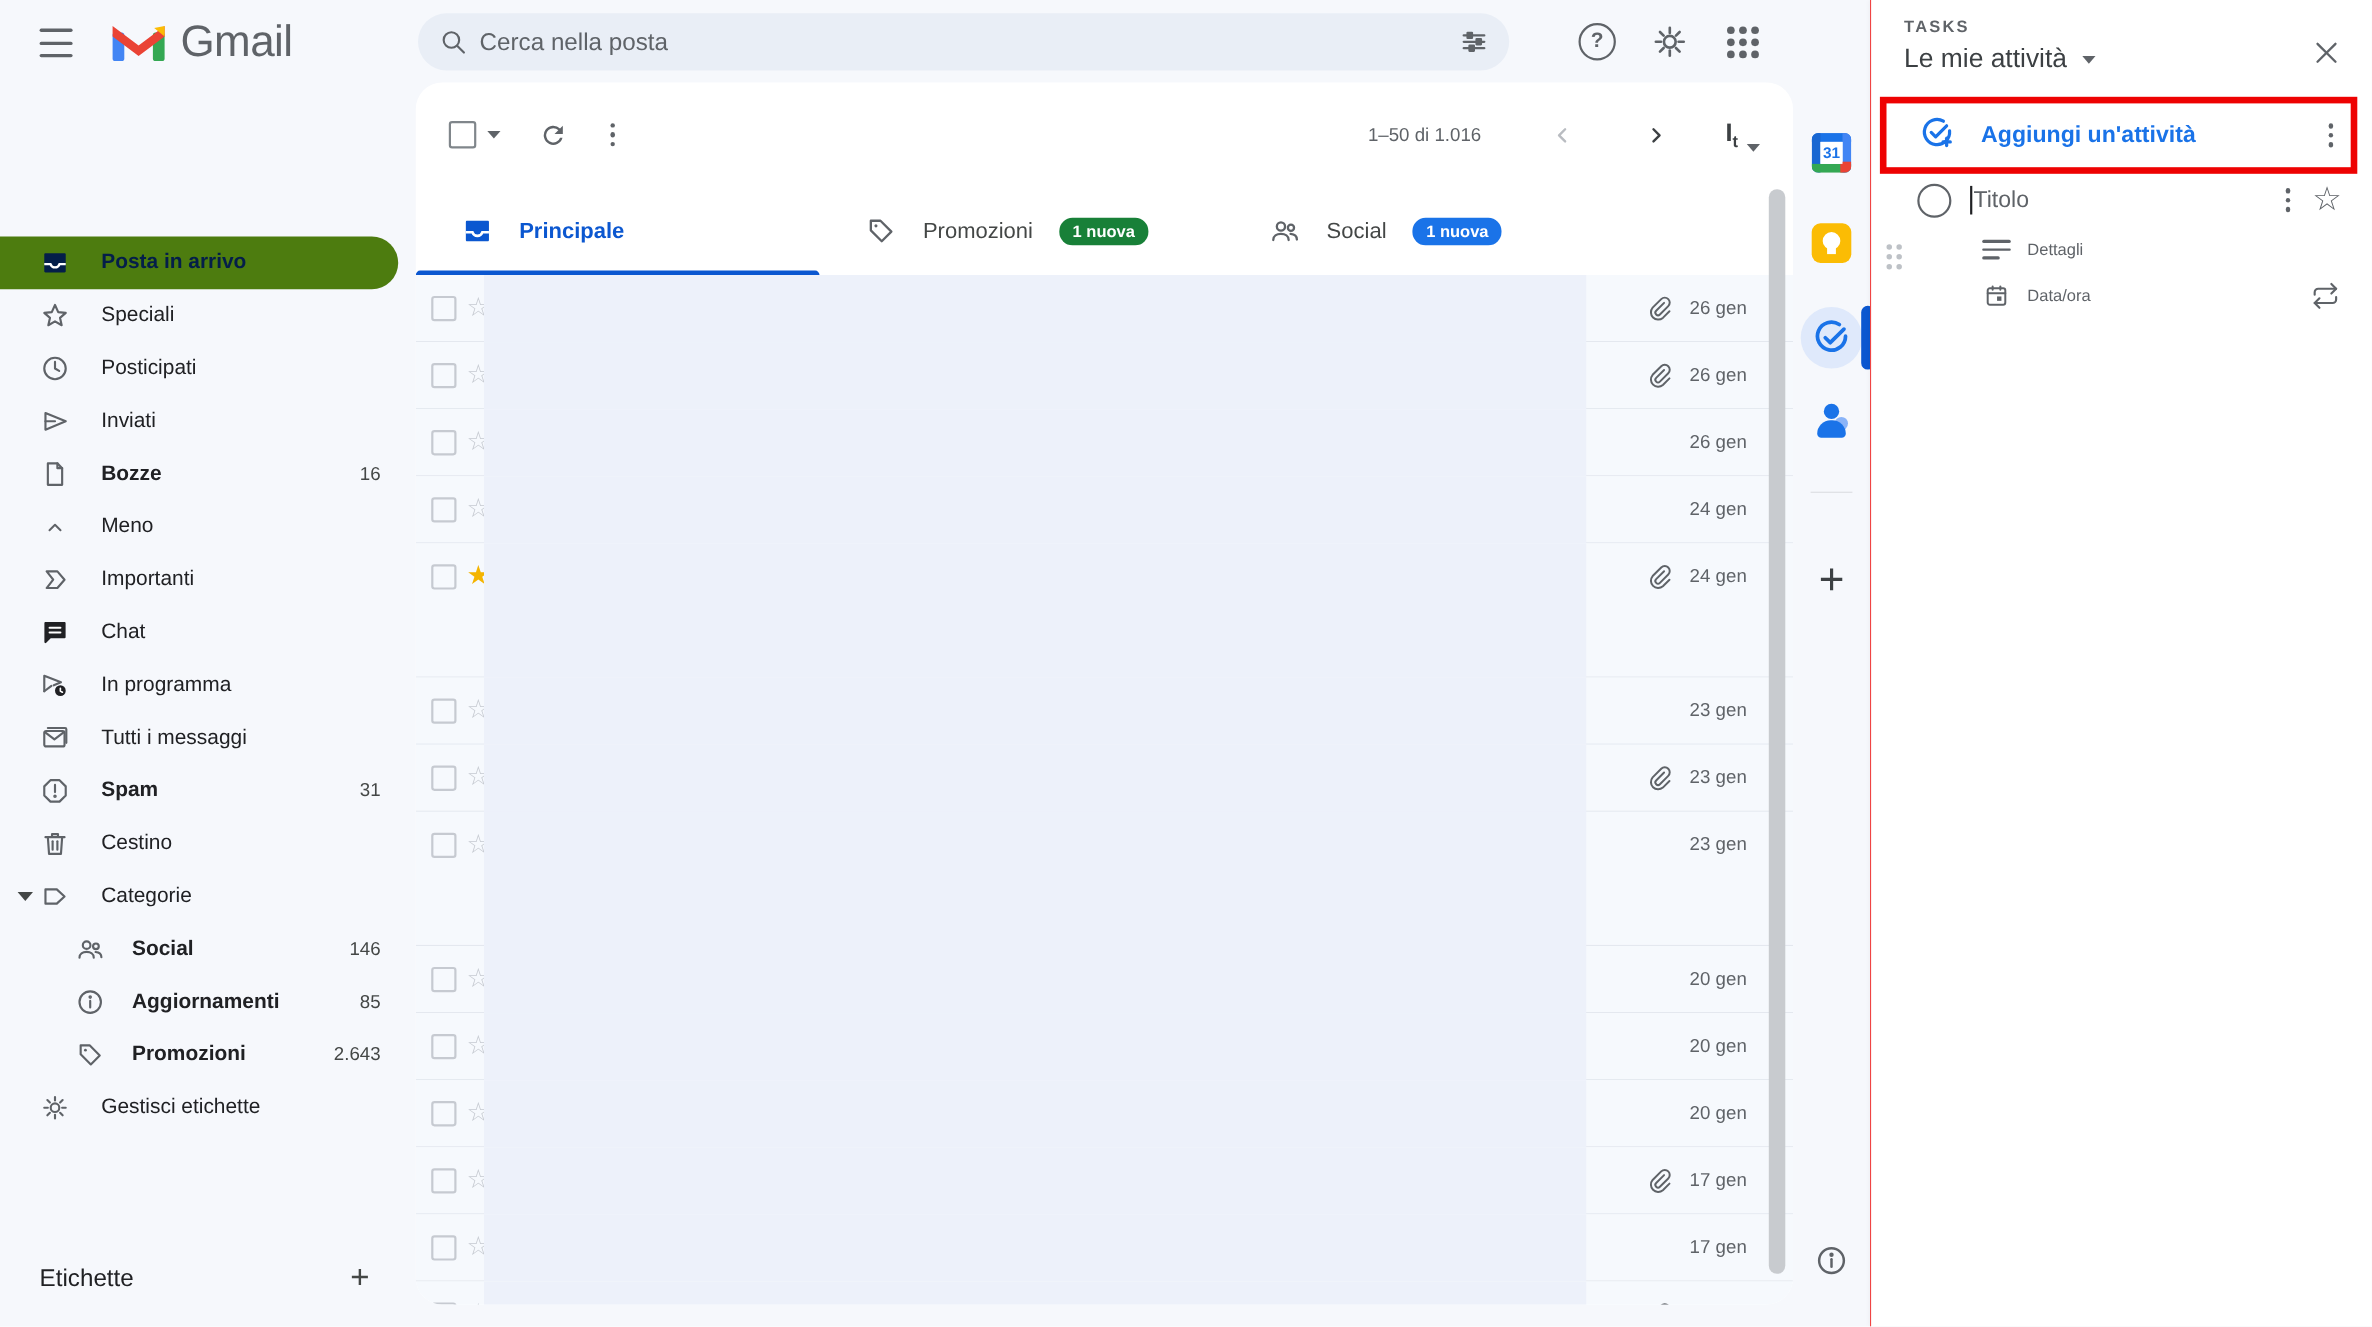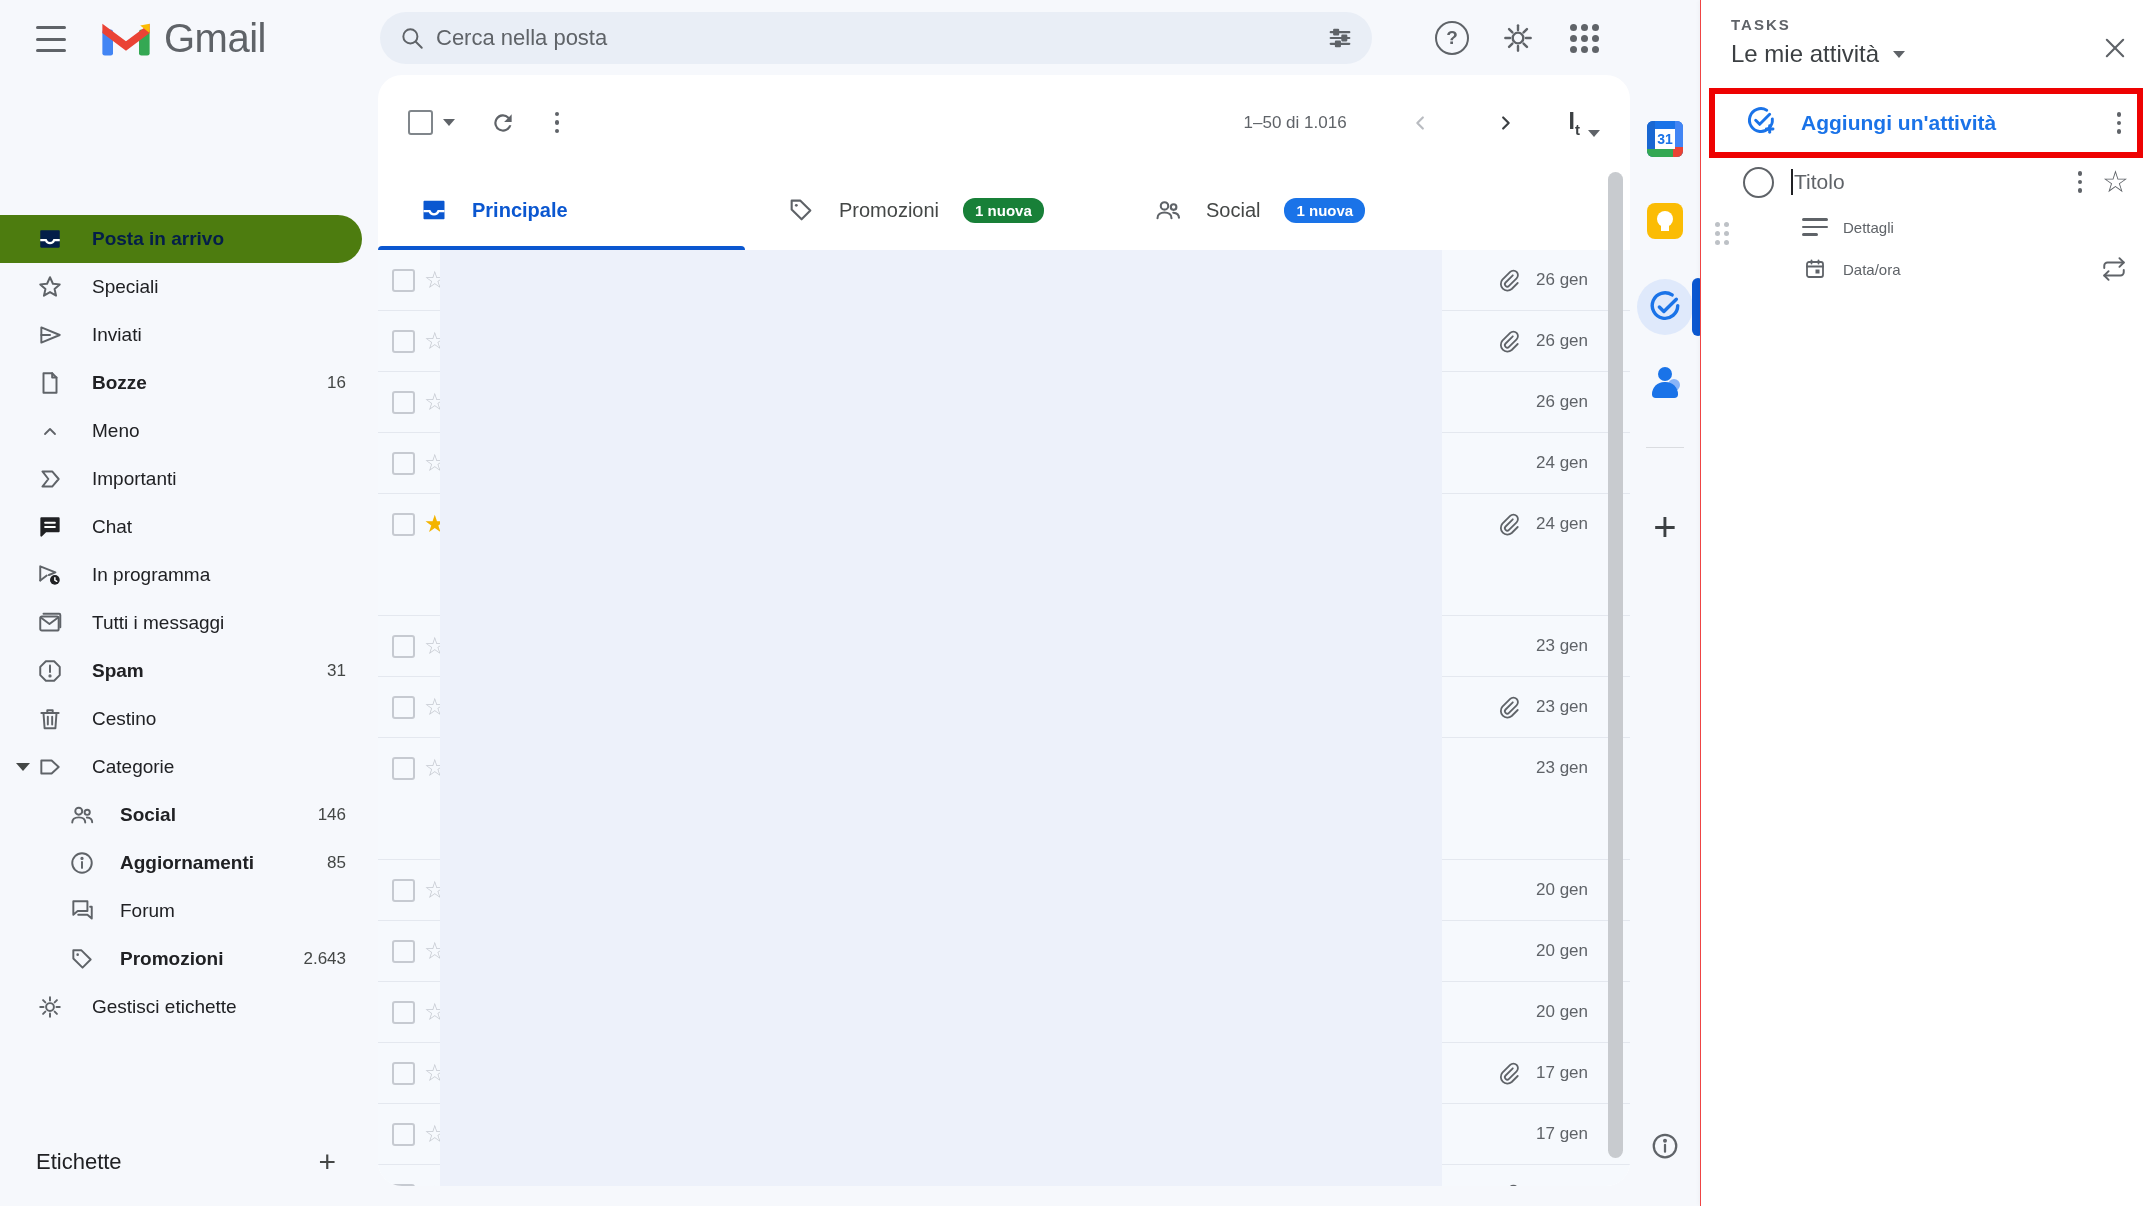--- a/index.html
+++ b/index.html
@@ -240,20 +240,30 @@
     <div class="sit">
       <span class="sic">
         <svg class="ic" width="26" height="26" viewBox="0 0 24 24">
             <polygon points="12,3 14.7,9 21,9.6 16.2,13.8 17.6,20 12,16.7 6.4,20 7.8,13.8 3,9.6 9.3,9"></polygon>
           </svg>
       </span>
       <span class="slb">Speciali</span>
       <span class="sct"></span>
     </div>
 
+    <div class="sit">
+      <span class="sic">
+        <svg class="ic" width="26" height="26" viewBox="0 0 24 24">
+            <circle cx="12" cy="12" r="9"></circle>
+            <polyline points="12,6.5 12,12 15.5,14"></polyline>
+          </svg>
+      </span>
+      <span class="slb">Posticipati</span>
+      <span class="sct"></span>
+    </div>
 
     <div class="sit">
       <span class="sic">
         <svg class="ic" width="26" height="26" viewBox="0 0 24 24">
             <path d="M4 19V5l17 7-17 7z"></path>
             <line x1="4" y1="12" x2="12" y2="12"></line>
           </svg>
       </span>
       <span class="slb">Inviati</span>
       <span class="sct"></span>
@@ -382,30 +392,20 @@
         <svg class="ic" width="26" height="26" viewBox="0 0 24 24">
             <circle cx="12" cy="12" r="9"></circle>
             <line x1="12" y1="11" x2="12" y2="16.5"></line>
             <circle cx="12" cy="7.8" r="0.6" fill="#5f6368"></circle>
           </svg>
       </span>
       <span class="slb bold">Aggiornamenti</span>
       <span class="sct">85</span>
     </div>
 
-    <div class="sit indent">
-      <span class="sic">
-        <svg class="ic" width="26" height="26" viewBox="0 0 24 24">
-            <path d="M4 3h13v9H8l-4 3.5V3z"></path>
-            <path d="M8.5 15.5H17l4 3.5V8h-1.5"></path>
-          </svg>
-      </span>
-      <span class="slb">Forum</span>
-      <span class="sct"></span>
-    </div>
 
     <div class="sit indent">
       <span class="sic">
         <svg class="ic" width="26" height="26" viewBox="0 0 24 24">
             <path d="M4 4h7.5l8.5 8.5-7.5 7.5L4 11.5V4z"></path>
             <circle cx="8" cy="8" r="1.2" fill="#5f6368" stroke="none"></circle>
           </svg>
       </span>
       <span class="slb bold">Promozioni</span>
       <span class="sct">2.643</span>

